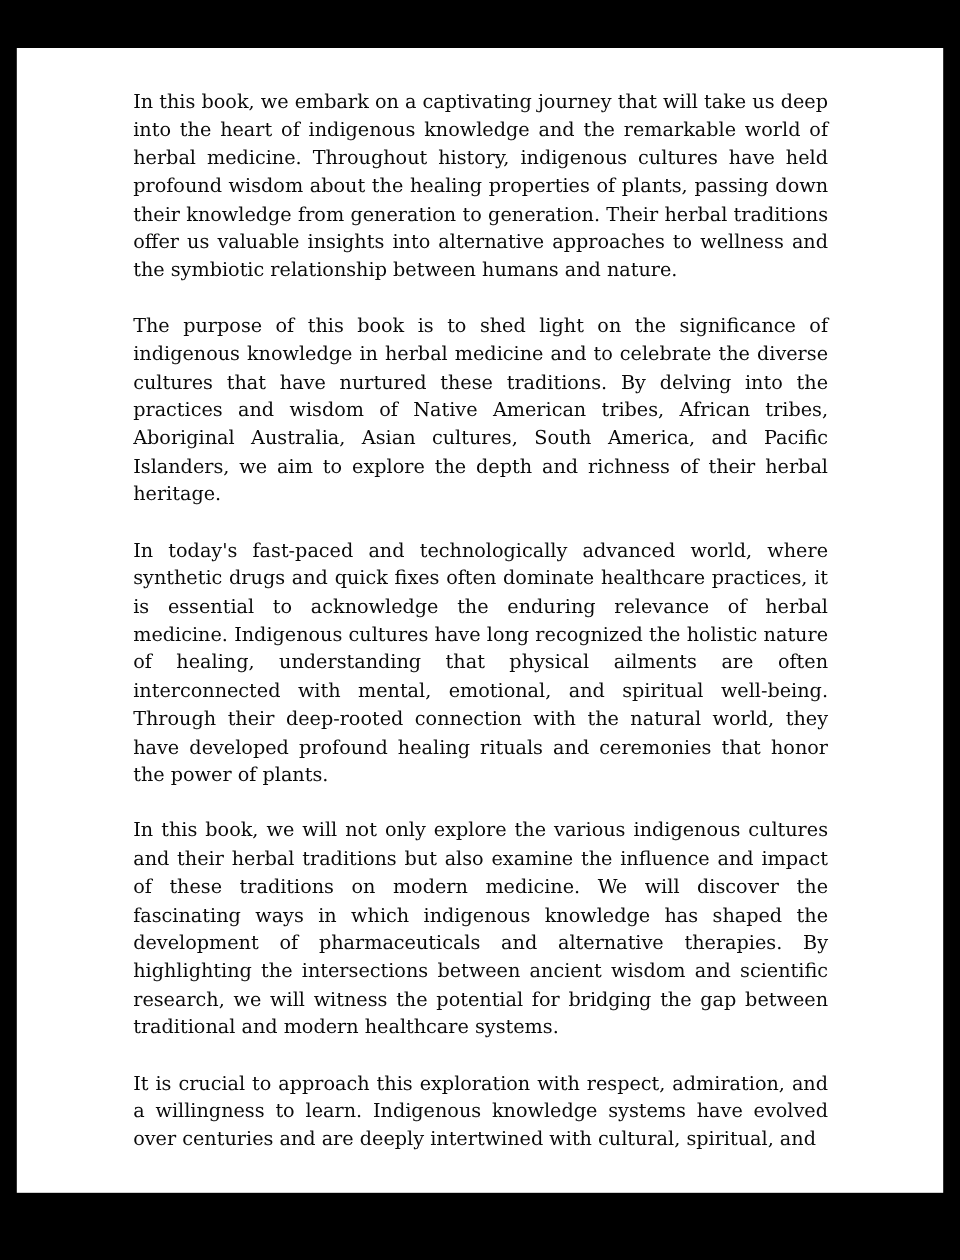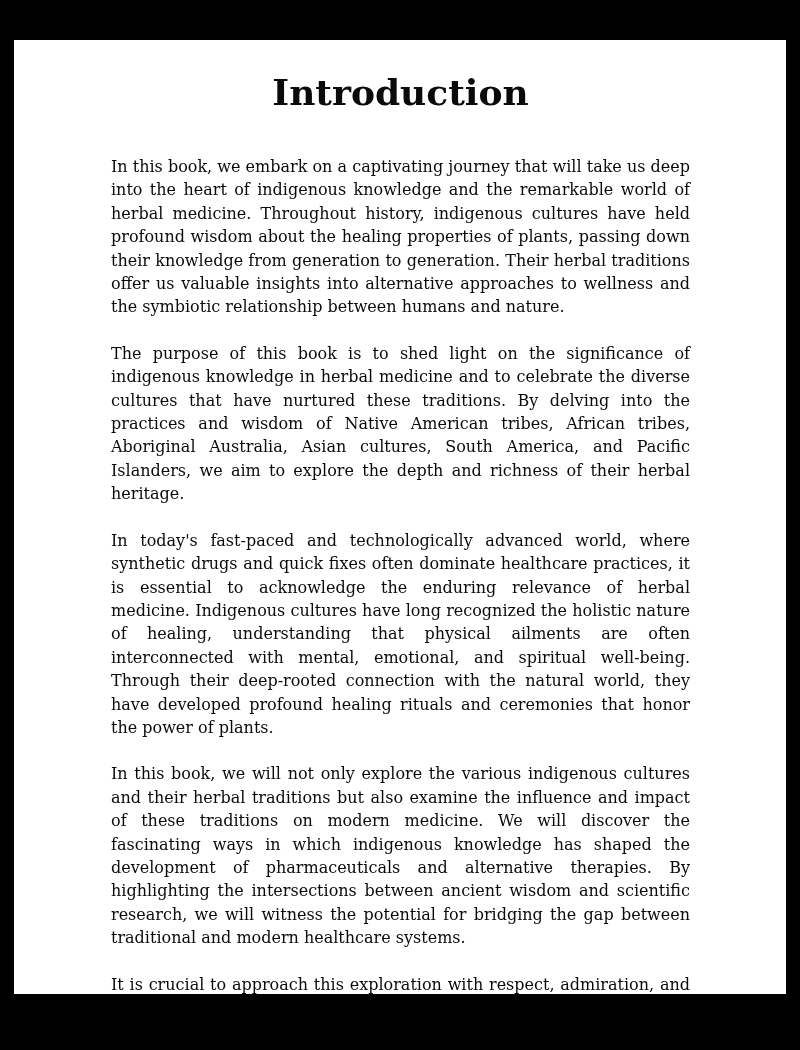--- a/index.html
+++ b/index.html
@@ -47,21 +47,20 @@
     color: #0a0a0a;
     text-align: justify;
     margin: 3px 0 23px 0;
   }
 </style>
 </head>
 <body>
 
 <div class="canvas">
   <div class="page">
-    <h1 class="page-title">Introduction</h1>
     <div class="body-text">
       <p>In this book, we embark on a captivating journey that will take us deep into the heart of indigenous knowledge and the remarkable world of herbal medicine. Throughout history, indigenous cultures have held profound wisdom about the healing properties of plants, passing down their knowledge from generation to generation. Their herbal traditions offer us valuable insights into alternative approaches to wellness and the symbiotic relationship between humans and nature.</p>
       <p>The purpose of this book is to shed light on the significance of indigenous knowledge in herbal medicine and to celebrate the diverse cultures that have nurtured these traditions. By delving into the practices and wisdom of Native American tribes, African tribes, Aboriginal Australia, Asian cultures, South America, and Pacific Islanders, we aim to explore the depth and richness of their herbal heritage.</p>
       <p>In today's fast-paced and technologically advanced world, where synthetic drugs and quick fixes often dominate healthcare practices, it is essential to acknowledge the enduring relevance of herbal medicine. Indigenous cultures have long recognized the holistic nature of healing, understanding that physical ailments are often interconnected with mental, emotional, and spiritual well-being. Through their deep-rooted connection with the natural world, they have developed profound healing rituals and ceremonies that honor the power of plants.</p>
       <p>In this book, we will not only explore the various indigenous cultures and their herbal traditions but also examine the influence and impact of these traditions on modern medicine. We will discover the fascinating ways in which indigenous knowledge has shaped the development of pharmaceuticals and alternative therapies. By highlighting the intersections between ancient wisdom and scientific research, we will witness the potential for bridging the gap between traditional and modern healthcare systems.</p>
       <p>It is crucial to approach this exploration with respect, admiration, and a willingness to learn. Indigenous knowledge systems have evolved over centuries and are deeply intertwined with cultural, spiritual, and</p>
     </div>
   </div>
 </div>
 

